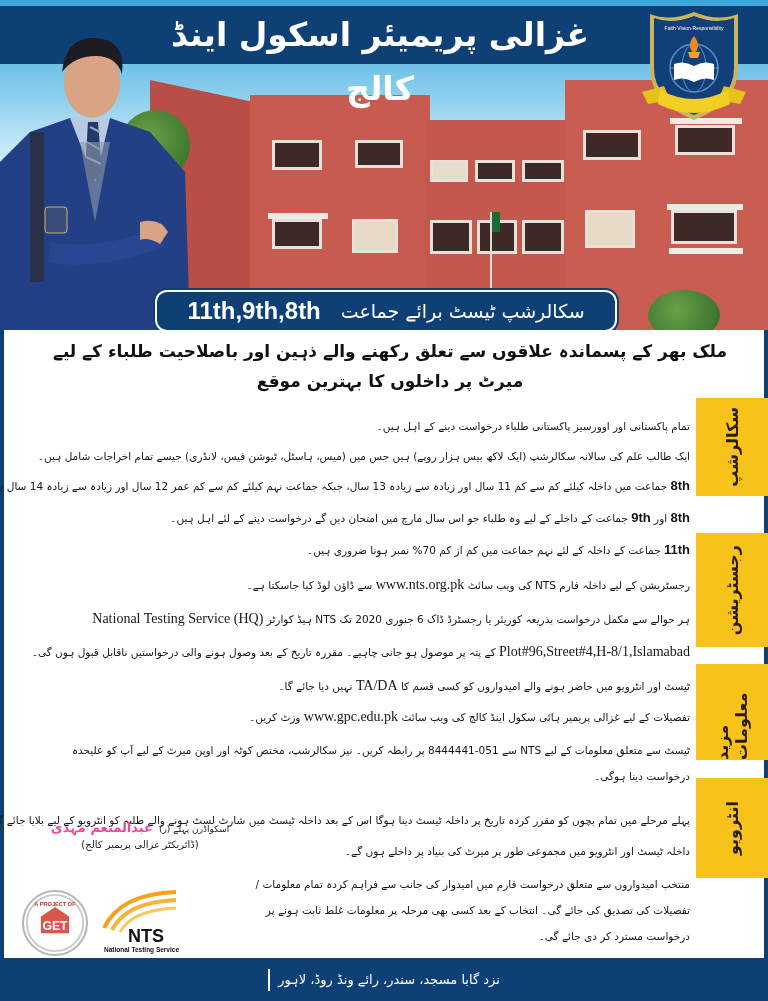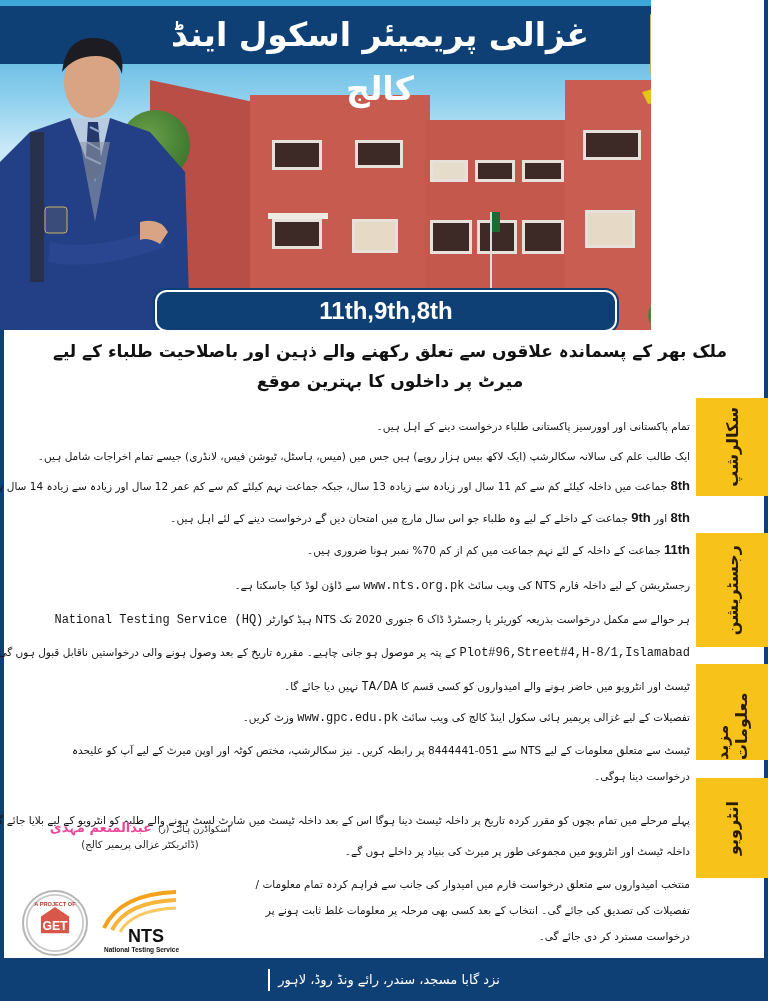--- a/index.html
+++ b/index.html
@@ -2,21 +2,21 @@
 <html><head>
 <meta charset="utf-8">
 <style>
   * { box-sizing: border-box; margin: 0; padding: 0; }
   html, body { width: 768px; height: 1001px; overflow: hidden; background: #ffffff; }
   body { font-family: "DejaVu Sans", sans-serif; position: relative; color: #1a1a1a; }
 
   .frame { position: absolute; left: 0; top: 0; width: 768px; height: 1001px; border-left: 4px solid #0e3f75; border-right: 4px solid #0e3f75; }
 
   
-  .hero { position: absolute; left: 0; top: 0; width: 651px; height: 330px; overflow: hidden;
+  .hero { position: absolute; left: 0; top: 0; width: 768px; height: 330px; overflow: hidden;
           background: linear-gradient(180deg, #3aa6d8 0%, #8fd0ee 30%, #c9e9f7 45%, #b8dff2 100%); }
   .title-band { position: absolute; left: 0; top: 6px; width: 768px; height: 58px; background: #0e3f75; }
   .title-urdu { position: absolute; left: 150px; top: 8px; width: 460px; height: 54px; text-align: center;
                 color: #ffffff; font-family: "DejaVu Sans", sans-serif; font-weight: bold; font-size: 33px; line-height: 54px; direction: rtl; }
   .admission { position: absolute; left: 240px; top: 68px; width: 300px; text-align: center; font-family: "Liberation Sans", sans-serif;
                font-weight: bold; font-size: 20px; color: #ffffff; letter-spacing: 0.5px;
                text-shadow: -1.5px -1.5px 0 #2a2a2a, 1.5px -1.5px 0 #2a2a2a, -1.5px 1.5px 0 #2a2a2a, 1.5px 1.5px 0 #2a2a2a, 0 2px 3px rgba(0,0,0,.5); }
 
   
   .bldg { position: absolute; background: #c95a4f; }
@@ -42,21 +42,21 @@
 
   
   .headline { position: absolute; left: 40px; top: 336px; width: 700px; text-align: center; direction: rtl;
               font-family: "DejaVu Sans", sans-serif; font-weight: bold; font-size: 17px; color: #111; line-height: 30px; }
 
   .side-tab { position: absolute; left: 696px; width: 72px; background: #f7c21a; display: flex; align-items: center; justify-content: center; }
   .side-tab span { writing-mode: vertical-rl; transform: rotate(180deg); font-family: "DejaVu Sans", sans-serif; font-size: 16px; color: #2a1c00; font-weight: bold; }
 
   .line { position: absolute; right: 78px; direction: rtl; text-align: right; font-family: "DejaVu Sans", sans-serif; font-size: 10.5px; color: #151515; white-space: nowrap; line-height: 18px; margin-top: 19px; }
   .line b { font-family: "Liberation Sans", sans-serif; font-weight: bold; font-size: 13px; }
-  .line .en { font-family: Liberation Mono, monospace; font-size: 12px; direction: ltr; unicode-bidi: embed; }
+  .line .en { font-family: Liberation Serif, serif; font-size: 14px; direction: ltr; unicode-bidi: embed; }
   .line-wrap { white-space: normal; width: 660px; line-height: 26px; }
 
   .signature { position: absolute; left: 40px; top: 820px; width: 200px; text-align: center; direction: rtl; }
   .sig-name { font-family: "DejaVu Sans", sans-serif; font-size: 13px; font-weight: bold; color: #ec4899; }
   .sig-rank { font-family: "DejaVu Sans", sans-serif; font-size: 9px; color: #222; }
   .sig-title { font-family: "DejaVu Sans", sans-serif; font-size: 10px; color: #222; margin-top: 4px; }
 
   .get-logo { position: absolute; left: 22px; top: 890px; width: 66px; height: 66px; border-radius: 50%; border: 2px solid #b5b5b5; background: #fff; }
   .nts-logo { position: absolute; left: 90px; top: 888px; width: 110px; height: 66px; }
 
@@ -130,20 +130,21 @@
     <ellipse cx="92" cy="60" rx="28" ry="36" fill="#d9a483"></ellipse>
     <path d="M62 50 Q66 14 96 16 Q126 18 122 52 Q116 34 96 34 Q74 34 62 50 Z" fill="#1c1c22"></path>
     <rect x="45" y="185" width="22" height="26" rx="3" fill="#394c7a" stroke="#c9b560"></rect>
     <path d="M50 220 Q95 230 160 205 L165 225 Q95 250 48 240 Z" fill="#2a4690"></path>
     <path d="M140 200 Q160 195 168 210 L160 222 Q148 215 140 218 Z" fill="#d9a483"></path>
     <rect x="30" y="110" width="14" height="150" fill="#2b2b30" opacity="0.7"></rect>
   </svg>
 
   <div class="class-pill">
     <span class="en">11th,9th,8th</span>
+    <span class="ur">سکالرشپ ٹیسٹ برائے جماعت</span>
   </div>
 </div>
 
 <div class="headline">ملک بھر کے پسماندہ علاقوں سے تعلق رکھنے والے ذہین اور باصلاحیت طلباء کے لیے میرٹ پر داخلوں کا بہترین موقع</div>
 
 <div class="side-tab" style="top:398px;height:98px;">
   <span>سکالرشپ</span>
 </div>
 <div class="side-tab" style="top:533px;height:114px;">
   <span>رجسٹریشن</span>
@@ -197,21 +198,21 @@
   <span>وزٹ کریں۔</span>
 </div>
 <div class="line line-wrap" style="top:718px;">ٹیسٹ سے متعلق معلومات کے لیے NTS سے 051-8444441 پر رابطہ کریں۔ نیز سکالرشپ، مختص کوٹہ اور اوپن میرٹ کے لیے آپ کو علیحدہ درخواست دینا ہوگی۔</div>
 
 <div class="line" style="top:792px;">پہلے مرحلے میں تمام بچوں کو مقرر کردہ تاریخ پر داخلہ ٹیسٹ دینا ہوگا اس کے بعد داخلہ ٹیسٹ میں شارٹ لسٹ ہونے والے طلبہ کو انٹرویو کے لیے بلایا جائے گا۔</div>
 <div class="line" style="top:823px;">داخلہ ٹیسٹ اور انٹرویو میں مجموعی طور پر میرٹ کی بنیاد پر داخلے ہوں گے۔</div>
 <div class="line line-wrap" style="top:852px;width:470px;">منتخب امیدواروں سے متعلق درخواست فارم میں امیدوار کی جانب سے فراہم کردہ تمام معلومات / تفصیلات کی تصدیق کی جائے گی۔ انتخاب کے بعد کسی بھی مرحلہ پر معلومات غلط ثابت ہونے پر درخواست مسترد کر دی جائے گی۔</div>
 
 <div class="signature">
   <div style="display:flex;justify-content:center;gap:6px;align-items:baseline;">
-    <span class="sig-rank">اسکواڈرن ہائی (ر)</span>
+    <span class="sig-rank">اسکواڈرن پہلے (ر)</span>
     <span class="sig-name">عبدالمنعم مہدی</span>
   </div>
   <div class="sig-title">(ڈائریکٹر غزالی پریمیر کالج)</div>
 </div>
 
 <svg class="get-logo" viewBox="0 0 66 66">
   <circle cx="33" cy="33" r="30" fill="#ffffff" stroke="#c9c9c9" stroke-width="2"></circle>
   <text x="33" y="15" text-anchor="middle" font-size="6" fill="#b33a2b" font-family="Liberation Sans, sans-serif" font-weight="bold">A PROJECT OF</text>
   <path d="M18 44 L18 26 L33 16 L48 26 L48 44 Z" fill="#d9574a"></path>
   <text x="33" y="40" text-anchor="middle" font-size="13" fill="#ffffff" font-family="Liberation Sans, sans-serif" font-weight="bold">GET</text>

